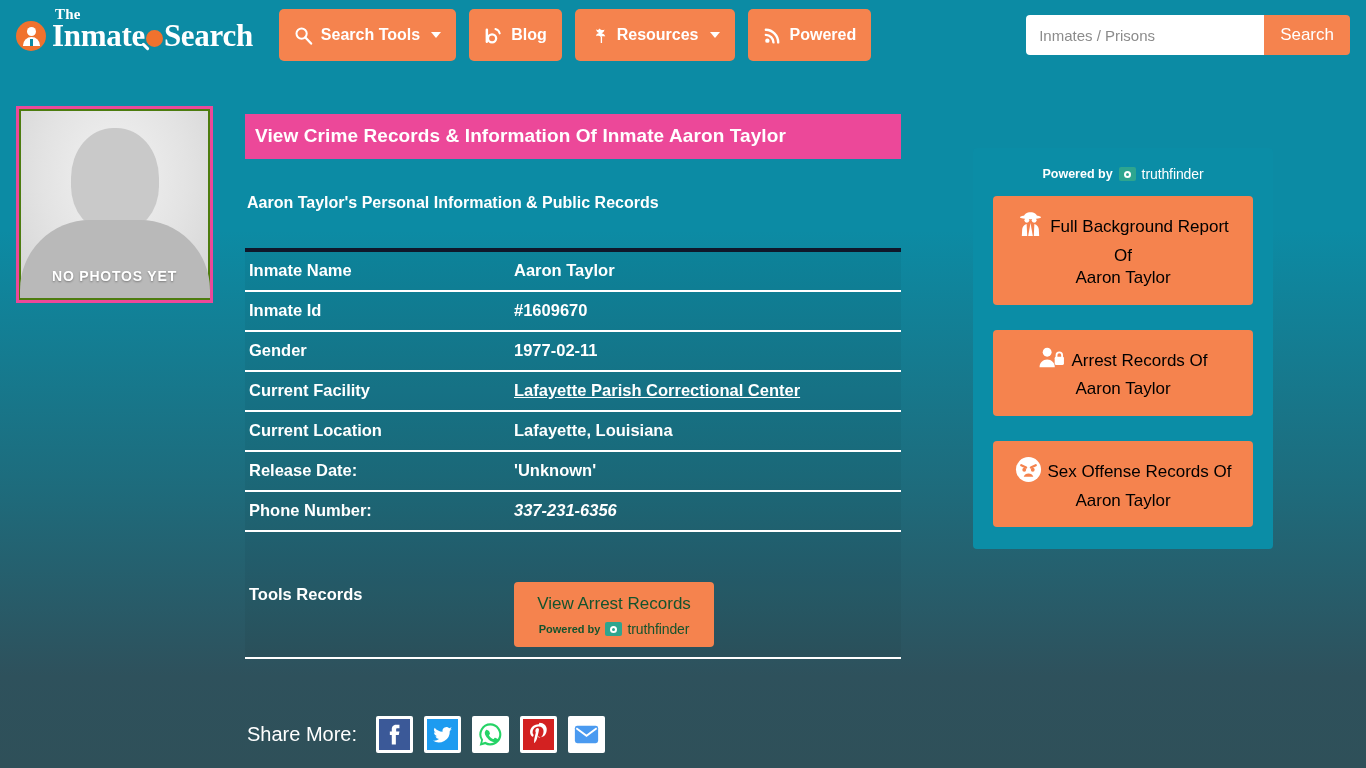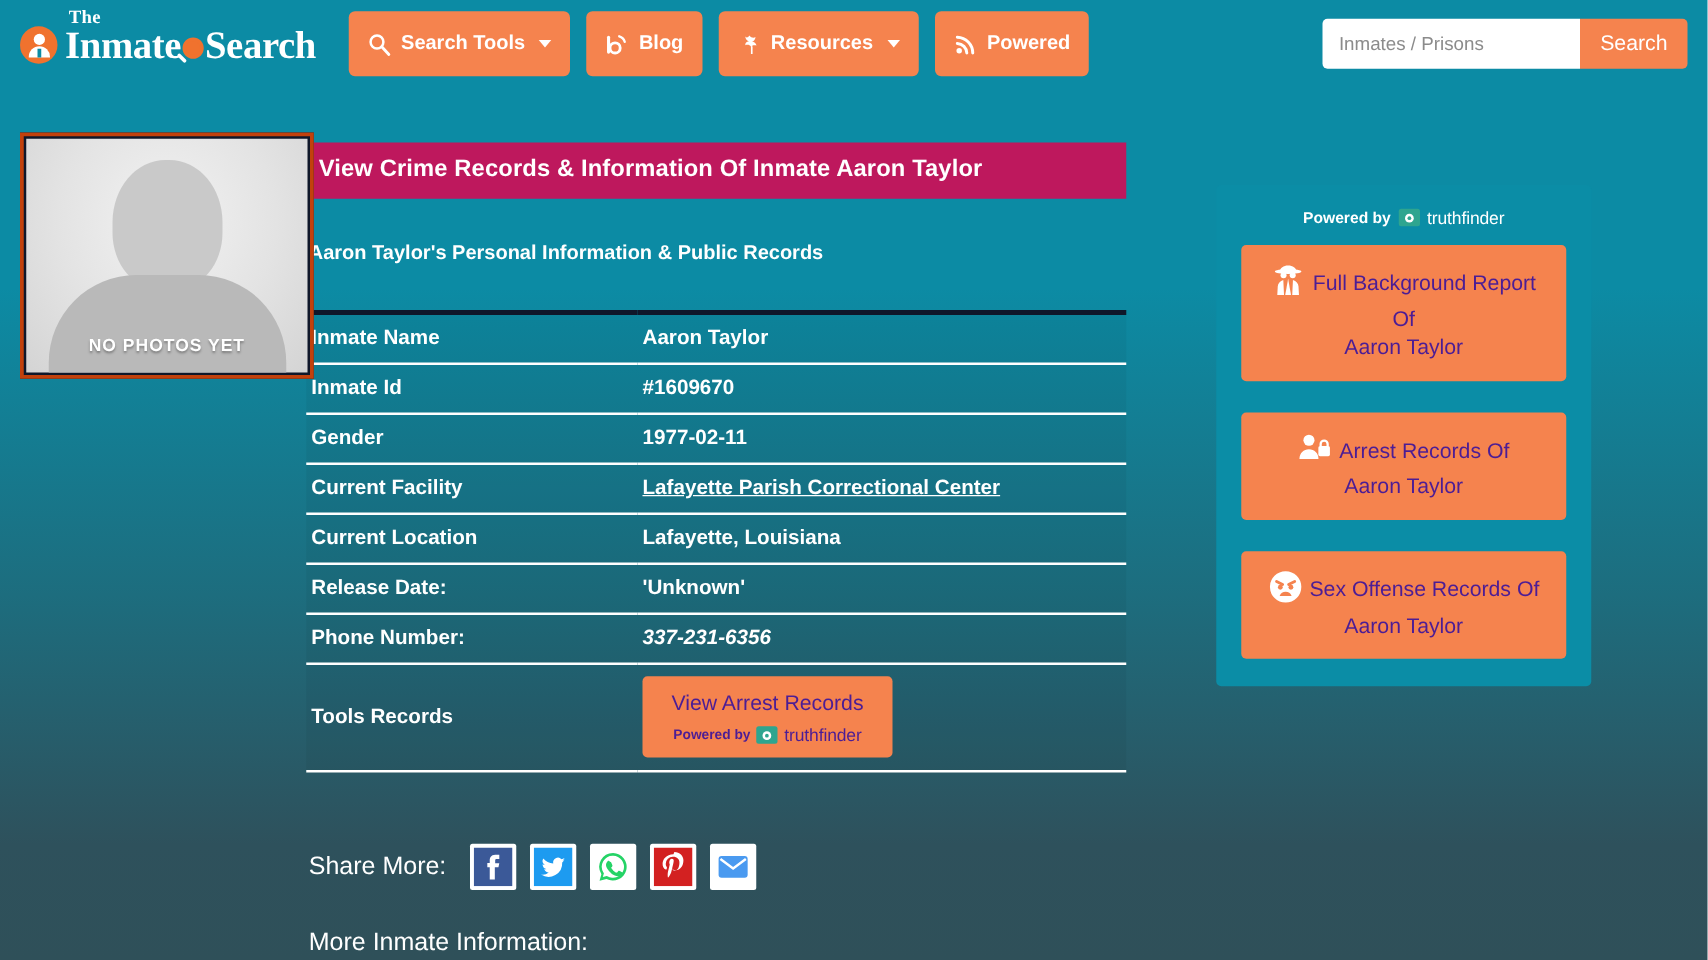--- a/index.html
+++ b/index.html
@@ -45,40 +45,40 @@
   .nav-btn {
     background:#f5834e; color:#fff; border:none; border-radius:5px;
     height:52px; padding:0 15px; display:flex; align-items:center; gap:8px;
     font-size:16px; font-weight:bold; cursor:pointer; white-space:nowrap;
   }
   .caret { width:0;height:0;border-left:5px solid transparent;border-right:5px solid transparent;border-top:6px solid #fff; margin-left:3px;}
   .nav-ico { width:19px; height:19px; display:inline-block; flex:0 0 auto; }
 
   .search-area { margin-left:auto; display:flex; align-items:center; }
   .search-input {
-    width:206px; height:40px; border:none; border-radius:4px 0 0 4px;
+    width:238px; height:40px; border:none; border-radius:4px 0 0 4px;
     padding:0 13px; font-size:15px; color:#be185d; outline:none;
     font-family:"Liberation Sans", sans-serif; background:#fff;
   }
   .search-input::placeholder { color:#8b8b8b; }
   .search-btn {
     height:40px; padding:0 16px; background:#f5834e; color:#fff; border:none;
     border-radius:0 4px 4px 0; font-size:17px; cursor:pointer;
     font-family:"Liberation Sans", sans-serif;
   }
 
   
   .page { display:flex; padding:0 16px; }
   .col-photo { width:215px; flex:0 0 auto; padding-top:36px; }
   .col-main  { flex:1 1 auto; padding-top:44px; padding-left:14px; max-width:670px;}
   .col-side  { width:318px; flex:0 0 auto; padding-top:78px; padding-left:72px;}
 
   
   .photo-frame {
-    width:235px; height:197px; border:3px solid #c2410c; background:#0f172a;
+    width:197px; height:197px; border:3px solid #ec4899; background:#4d7c0f;
     position:relative; overflow:hidden;
   }
   .photo-inner {
     position:absolute; inset:2px;
     background:radial-gradient(ellipse at 50% 35%, #f2f2f2 0%, #e3e3e3 55%, #d4d4d4 100%);
   }
   .silhouette-head {
     position:absolute; width:88px; height:104px; border-radius:48% 48% 44% 44%;
     background:#c9c9c9; left:50%; transform:translateX(-50%); top:17px;
   }
@@ -88,40 +88,41 @@
     background:#b9b9b9; left:50%; transform:translateX(-50%); bottom:0;
   }
   .photo-caption {
     position:absolute; bottom:16px; left:0; right:0; text-align:center;
     color:#fff; font-size:14px; font-weight:bold; letter-spacing:.8px;
     text-shadow:0 1px 2px rgba(0,0,0,.35);
   }
 
   
   .title-bar {
-    background:#be185d; color:#fff; font-size:19px; font-weight:bold;
+    background:#ec4899; color:#fff; font-size:19px; font-weight:bold;
     padding:11px 0 12px 10px; border-radius:0; letter-spacing:.1px;
   }
   .subtitle { font-size:16px; font-weight:bold; margin:35px 0 36px 2px; }
 
   table.info { width:100%; border-collapse:collapse; background:rgba(0,0,0,.045); }
   table.info tr { border-bottom:2px solid #ffffff; }
   table.info tr:first-child { border-top:4px solid #0f172a; }
   table.info td { padding:9px 4px 10px 4px; font-size:16.5px; vertical-align:middle; }
   td.lbl { width:265px; font-weight:bold; }
   td.val { font-weight:bold; }
   td.val a { color:#fff; text-decoration:underline; }
   .v-plain  { font-weight:normal; }
   .v-italic { font-weight:normal; font-style:italic; }
   .lbl-plain{ font-weight:normal; }
 
   .tf-btn {
-    background:#f5834e; border:none; border-radius:4px; color:#4c1d95;
+    background:#f5834e; border:none; border-radius:4px; color:#14532d;
     width:200px; padding:12px 6px 10px; cursor:pointer; text-align:center;
     font-family:"Liberation Sans", sans-serif;
+    margin-top:41px;
   }
   .tf-btn .big { font-size:17px; display:block; margin-bottom:7px; }
   .tf-powered { font-size:11px; display:flex; align-items:center; justify-content:center; gap:5px; }
   .tf-powered .lbltxt { font-weight:bold; }
   .tf-logo {
     width:17px; height:14px; background:#2ea58f; border-radius:2px;
     display:inline-flex; align-items:center; justify-content:center; flex:0 0 auto;
   }
   .tf-logo i { width:7px; height:7px; border-radius:50%; background:#fff; display:block; position:relative;}
   .tf-logo i:after{content:"";position:absolute;width:3px;height:3px;border-radius:50%;background:#2ea58f;left:2px;top:2px;}
@@ -138,21 +139,21 @@
   .more-info { font-size:20px; margin:31px 0 0 2px; }
 
   
   .side-panel { width:300px; background:#0b8da6; border-radius:4px; padding:18px 20px 22px; }
   .side-powered {
     display:flex; align-items:center; justify-content:center; gap:6px;
     font-size:12.5px; margin-bottom:14px;
   }
   .side-powered .lbltxt { font-weight:bold; }
   .side-btn {
-    background:#f5834e; border:none; border-radius:4px; color:#4c1d95;
+    background:#f5834e; border:none; border-radius:4px; color:#000000;
     width:100%; padding:15px 10px; margin-bottom:25px; cursor:pointer;
     font-size:17px; line-height:1.33; text-align:center;
     font-family:"Liberation Sans", sans-serif;
   }
   .side-btn:last-child { margin-bottom:0; }
   .side-btn .ico { display:inline-block; vertical-align:-6px; margin-right:6px; }
 </style>
 </head>
 <body>
 

